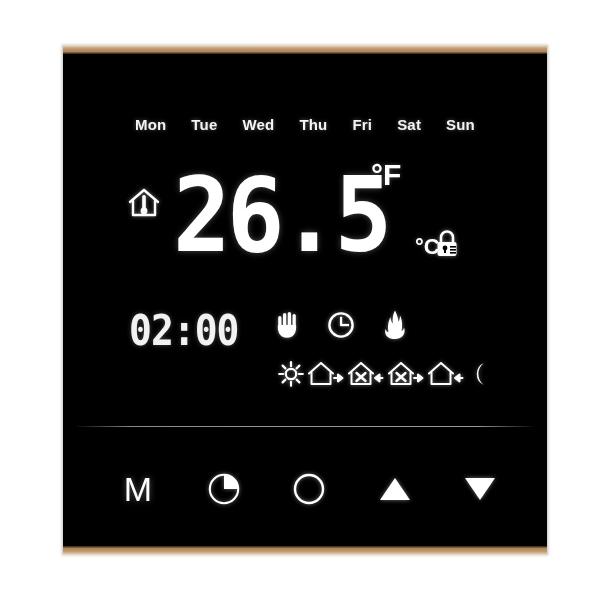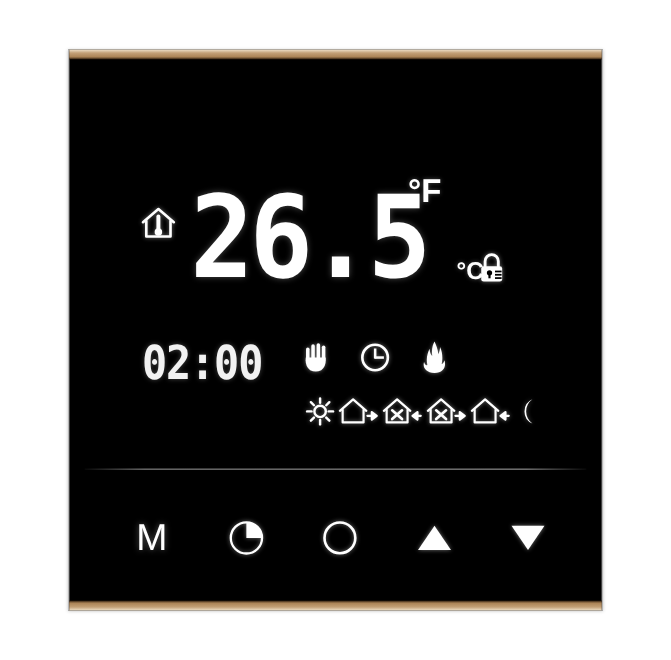--- a/index.html
+++ b/index.html
@@ -204,20 +204,29 @@
 </head>
 <body>
 
 <div id="device">
 
   <div class="bezel-strip bezel-top"></div>
   <div class="bezel-strip bezel-bottom"></div>
 
   <div id="screen">
 
+    <div id="weekdays">
+      <span class="weekday">Mon</span>
+      <span class="weekday">Tue</span>
+      <span class="weekday">Wed</span>
+      <span class="weekday">Thu</span>
+      <span class="weekday">Fri</span>
+      <span class="weekday">Sat</span>
+      <span class="weekday">Sun</span>
+    </div>
 
     <div id="temp-block">
 
       <span id="home-temp-icon">
         <svg width="34" height="32" viewBox="0 0 34 32" class="glow">
           <path d="M3 16 L17 4 L31 16" fill="none" stroke="#ffffff" stroke-width="2.4" stroke-linejoin="round" stroke-linecap="round"></path>
           <path d="M6 15 L6 29 L28 29 L28 15" fill="none" stroke="#ffffff" stroke-width="2.4" stroke-linejoin="round" stroke-linecap="round"></path>
           <rect x="15.2" y="9" width="3.6" height="15" rx="1.8" fill="#ffffff"></rect>
           <circle cx="17" cy="25" r="3.4" fill="#ffffff"></circle>
         </svg>

